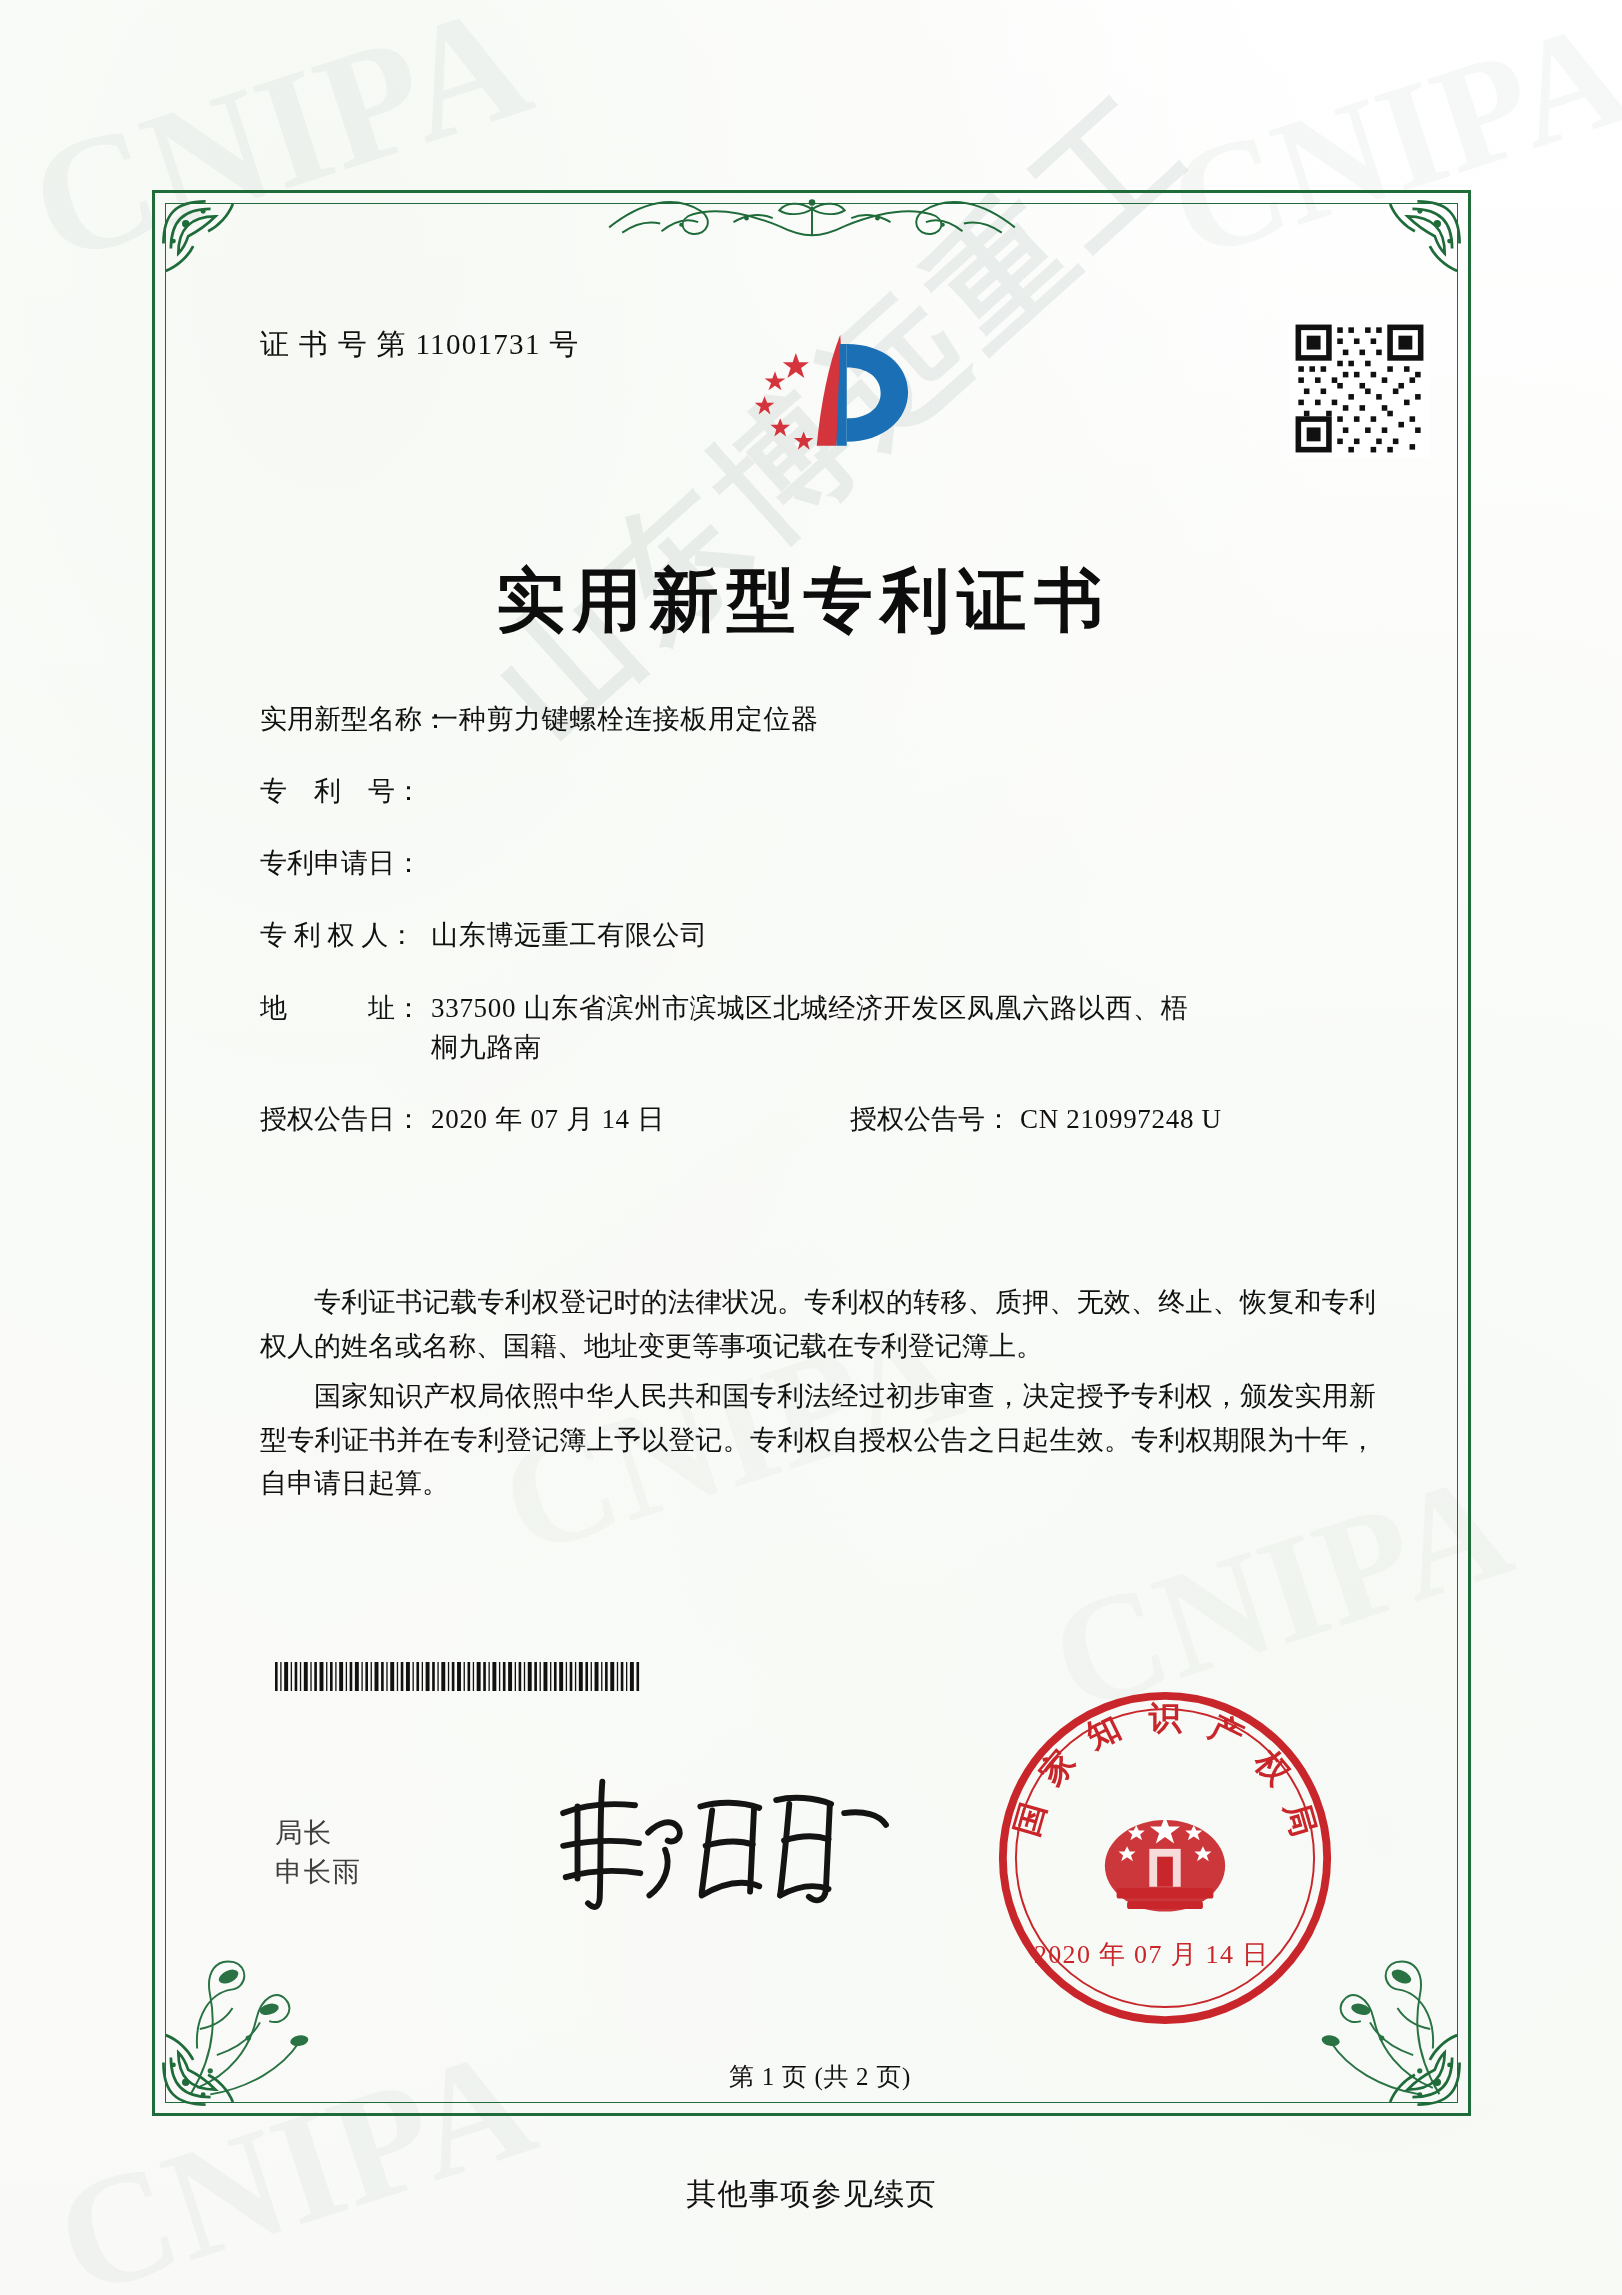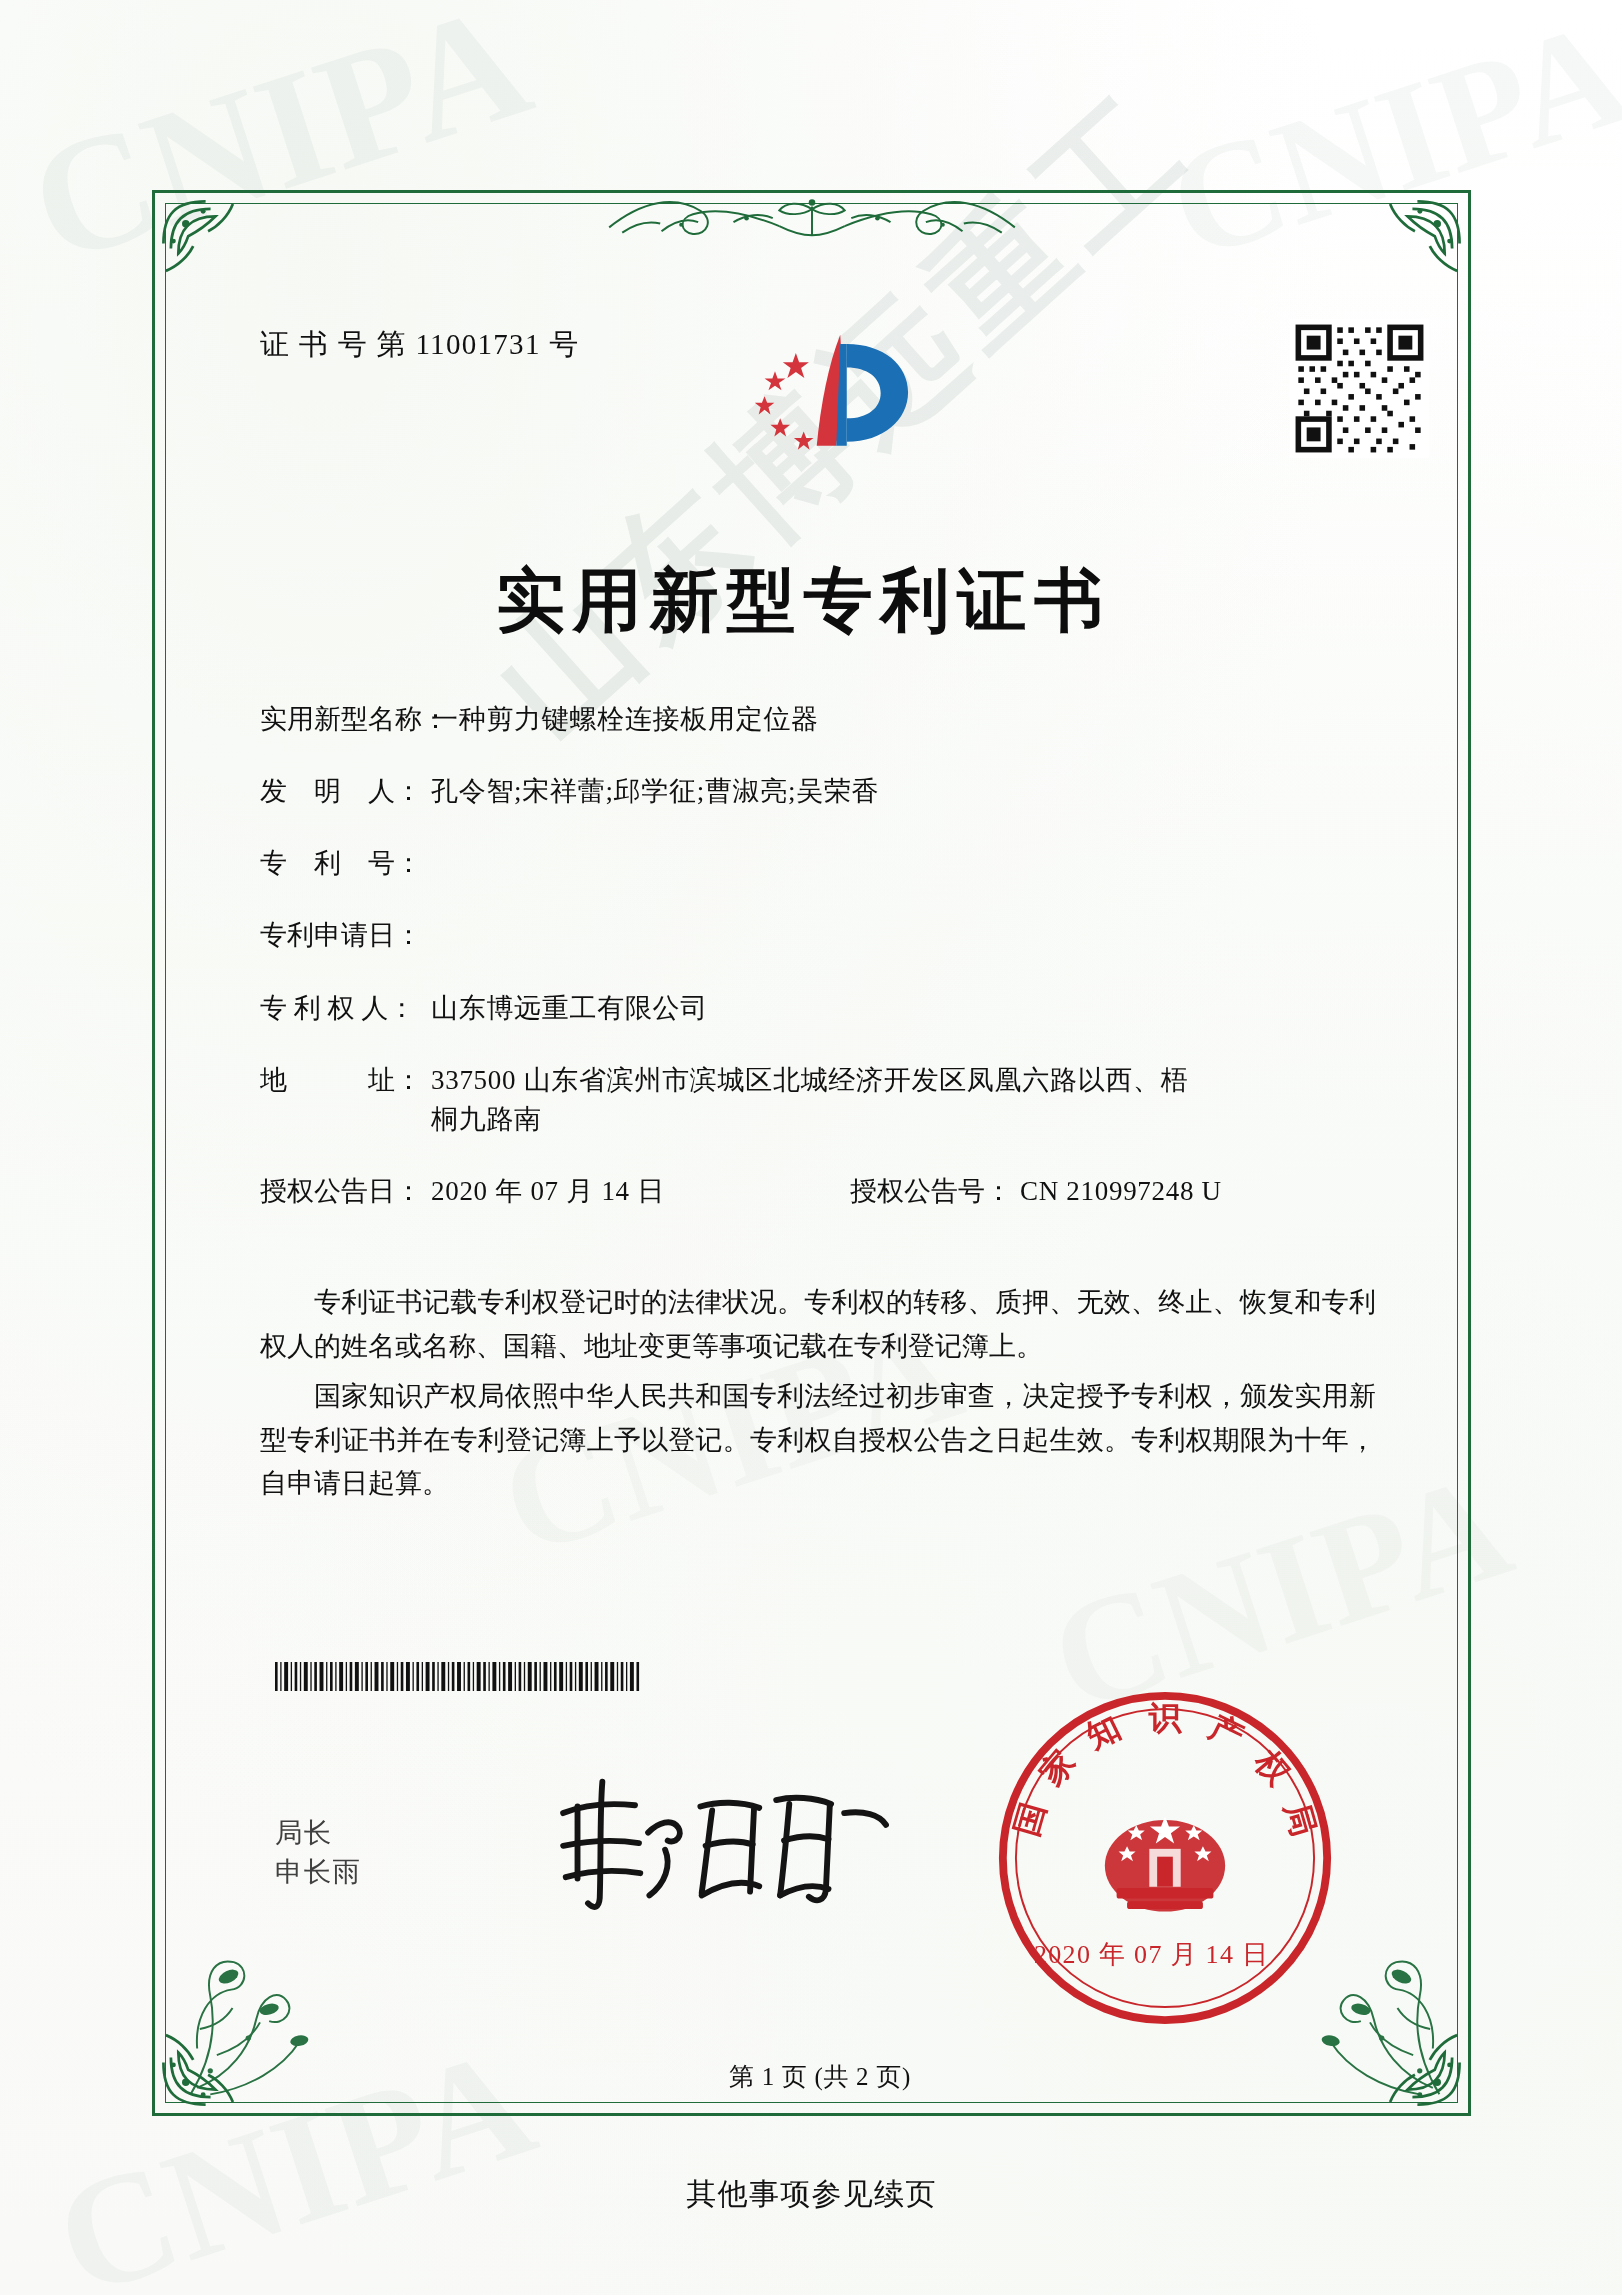--- a/index.html
+++ b/index.html
@@ -570,24 +570,20 @@
 
   <h1 class="main-title">实用新型专利证书</h1>
 
   <div class="fields">
 
     <div class="field-row">
       <span class="field-label">实用新型名称：</span>
       <span class="field-value">一种剪力键螺栓连接板用定位器</span>
     </div>
 
-    <div class="field-row">
-      <span class="field-label">发　明　人：</span>
-      <span class="field-value">孔令智;宋祥蕾;邱学征;曹淑亮;吴荣香</span>
-    </div>
 
     <div class="field-row">
       <span class="field-label">专　利　号：</span>
     </div>
 
     <div class="field-row">
       <span class="field-label">专利申请日：</span>
     </div>
 
     <div class="field-row">

